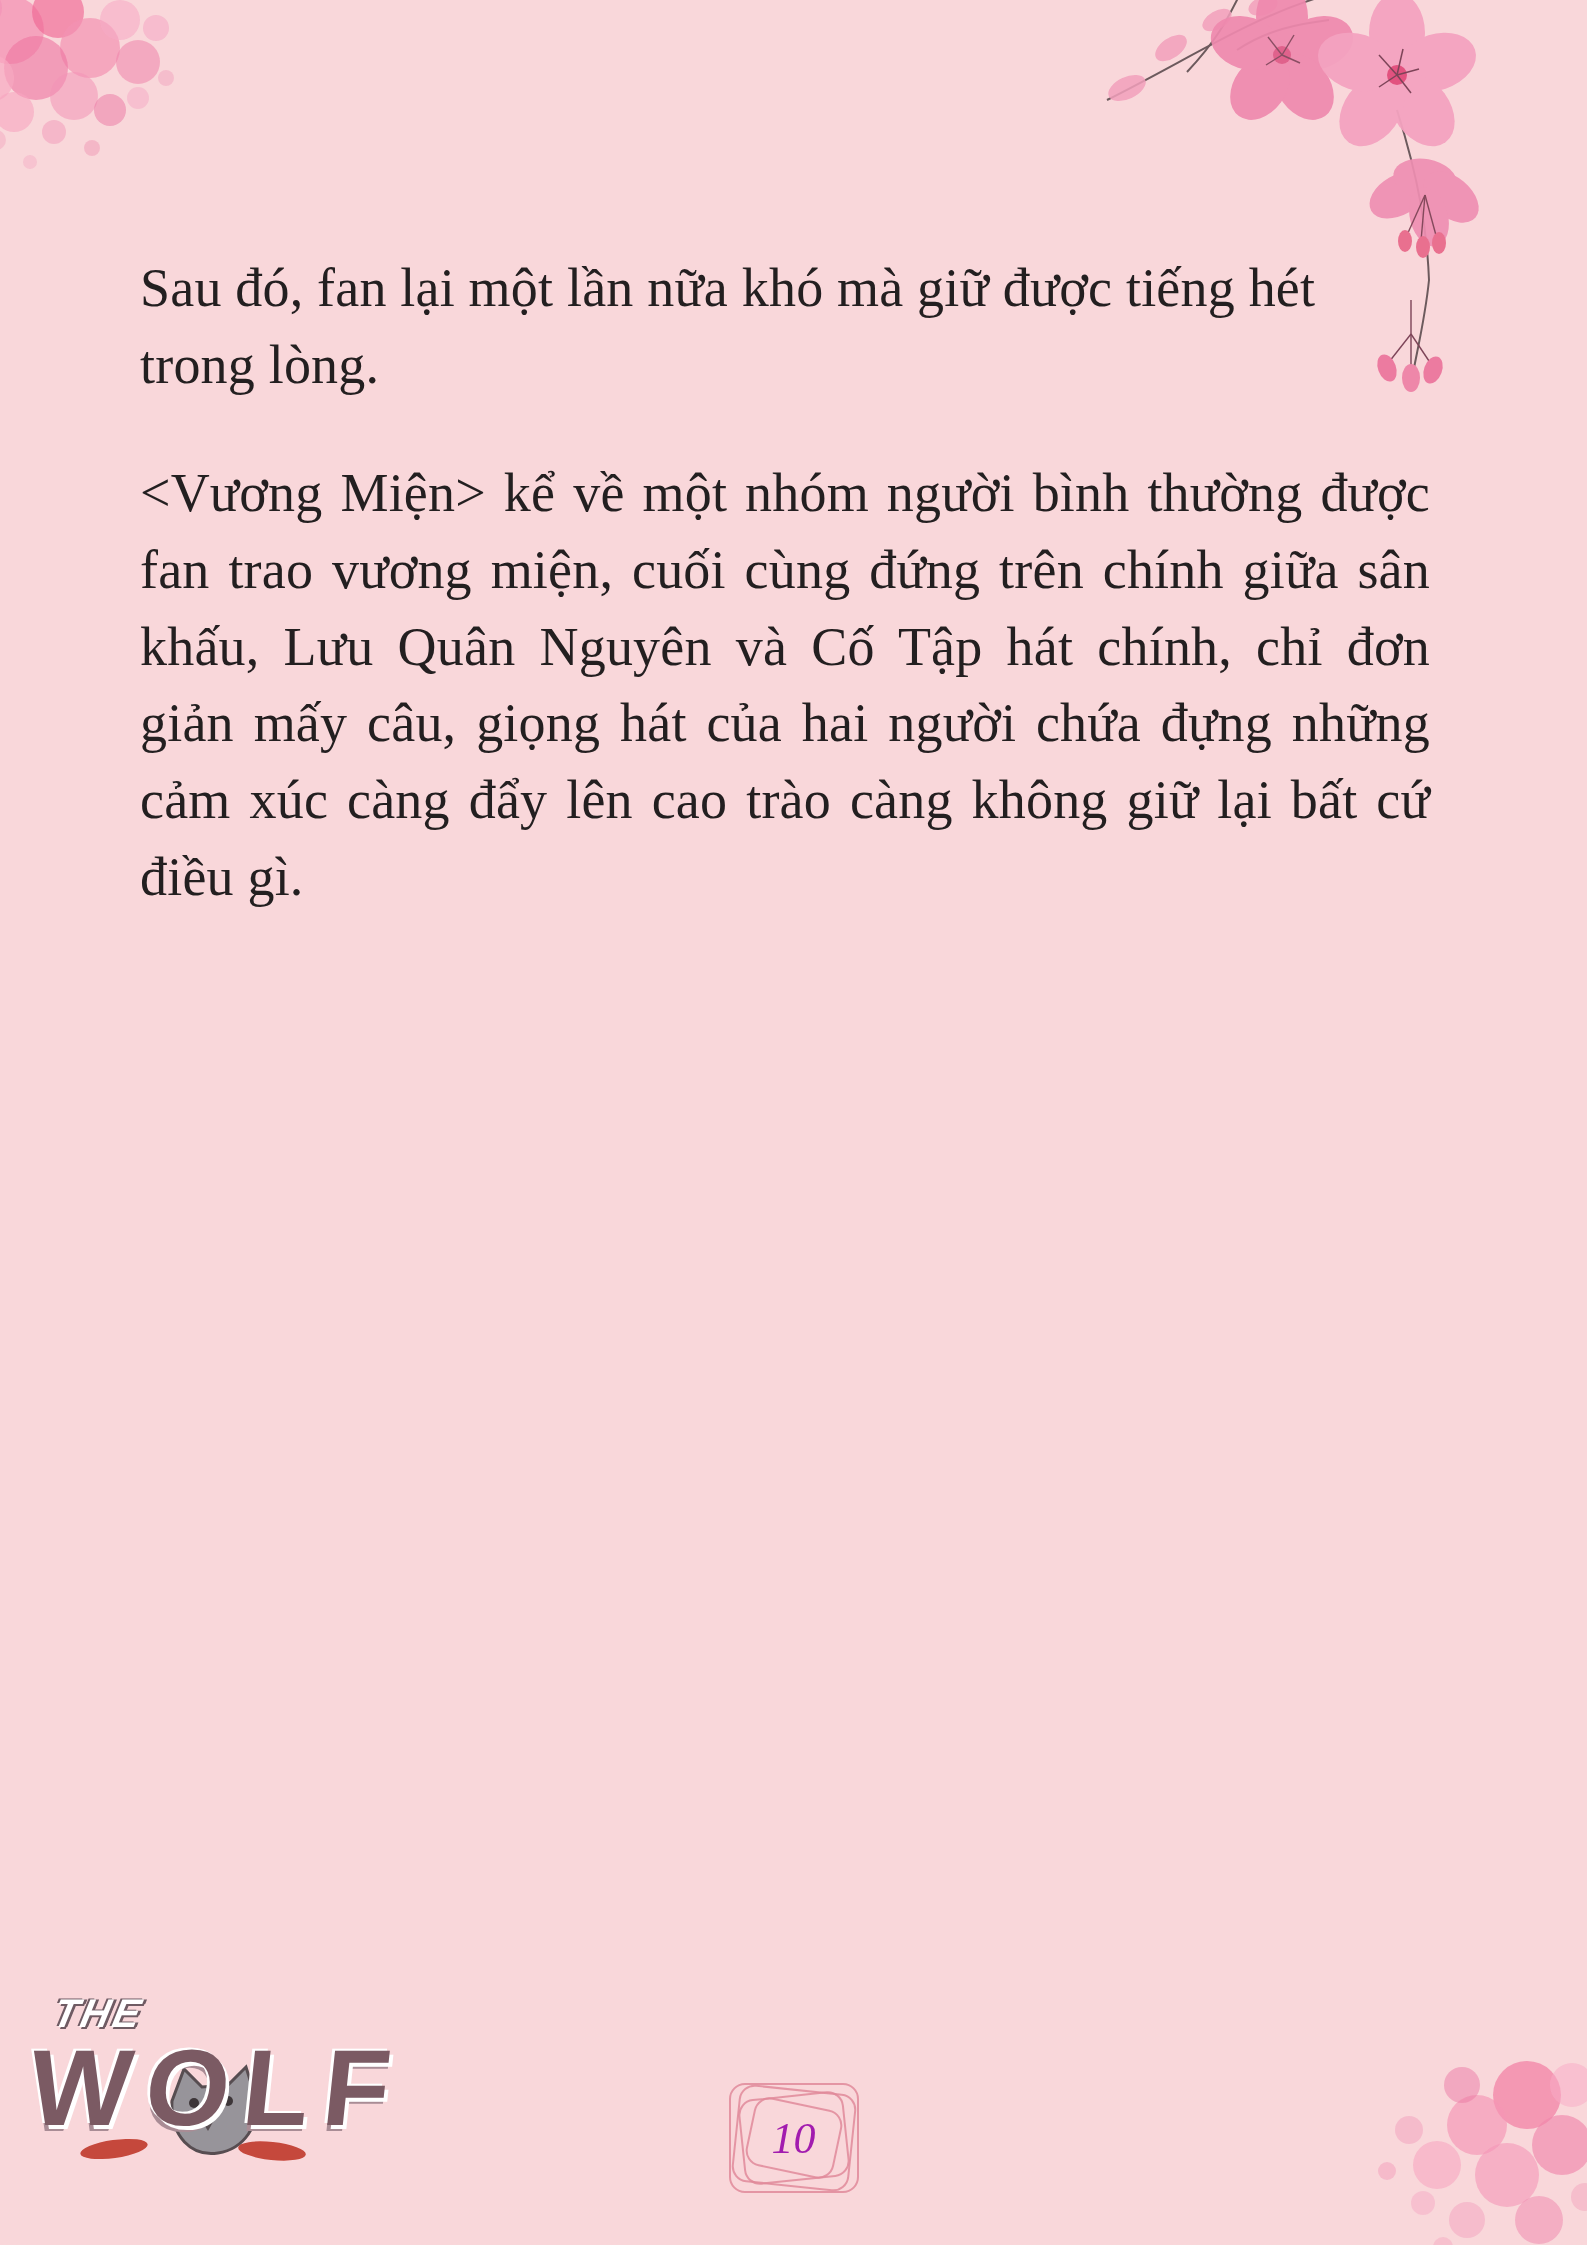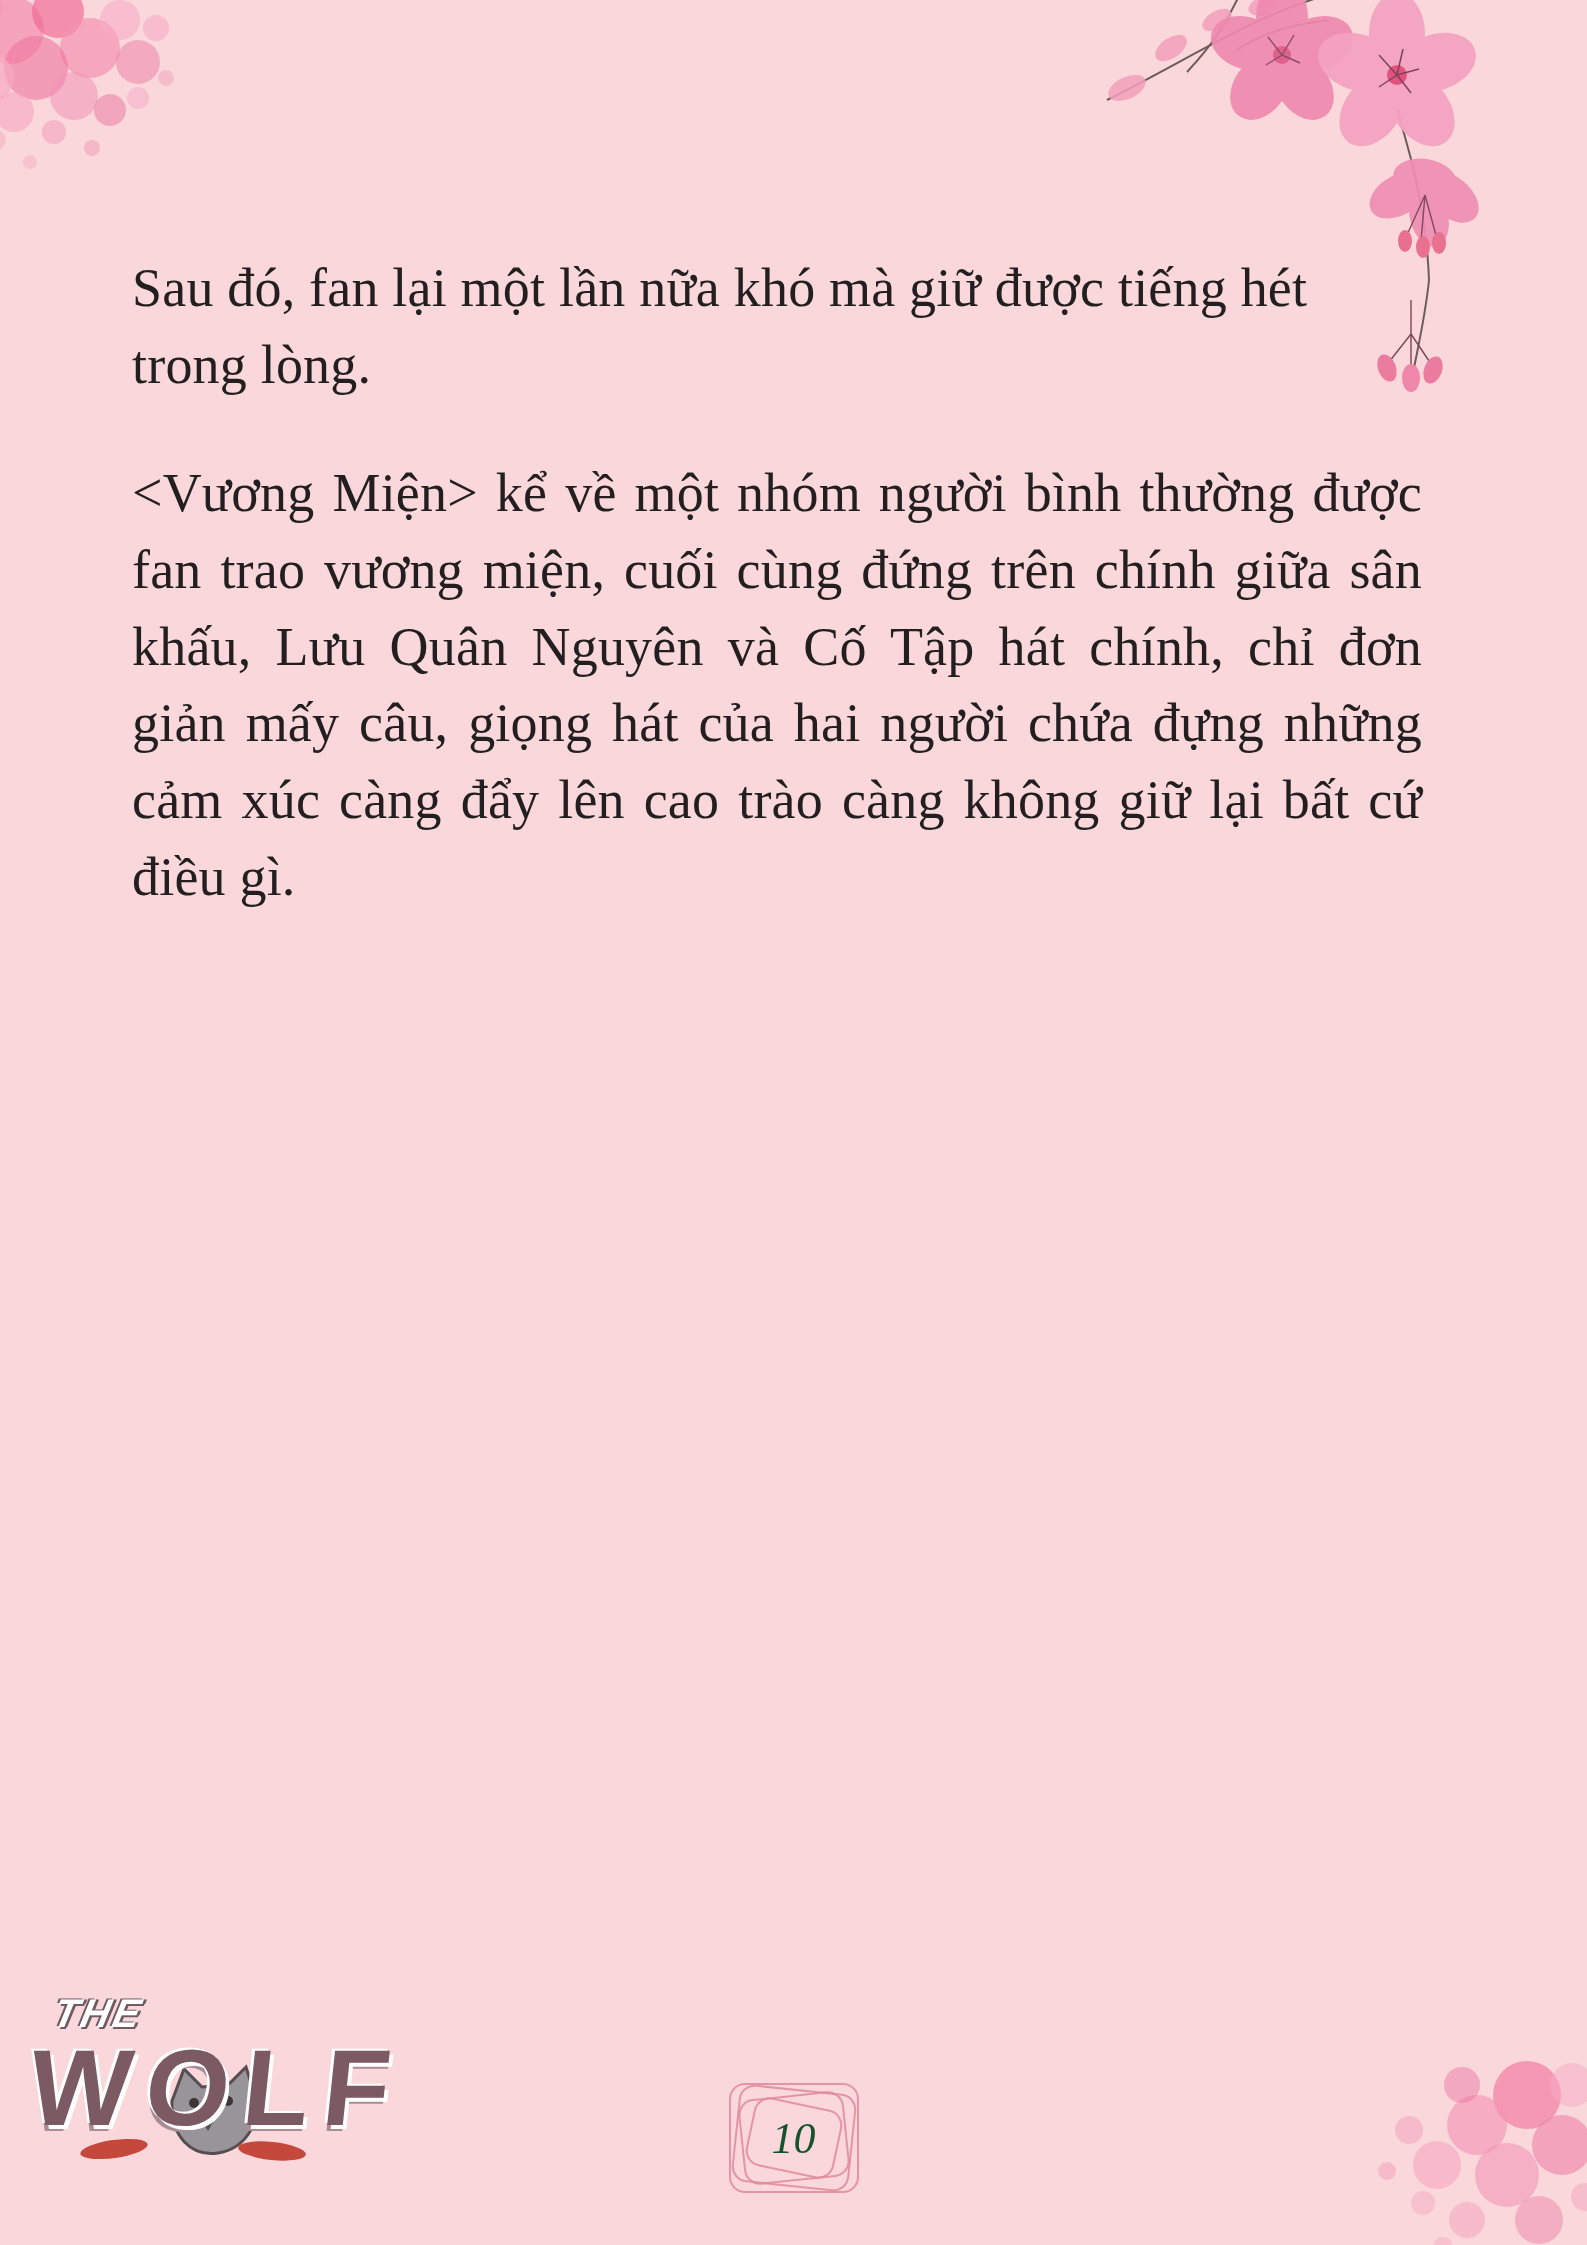--- a/index.html
+++ b/index.html
@@ -37,21 +37,21 @@
     bottom: -30px;
     right: -20px;
     width: 330px;
     height: 300px;
   }
 
   
   #page-body {
     position: absolute;
     top: 250px;
-    left: 132px;
+    left: 140px;
     width: 1290px;
   }
 
   .para {
     color: #231f20;
     font-size: 54px;
     line-height: 1.42;
     margin: 0 0 52px 0;
     text-align: left;
     letter-spacing: 0.2px;
@@ -81,21 +81,21 @@
     border: 2px solid #e08a9a;
     border-radius: 16px;
     opacity: 0.85;
   }
   #page-number {
     position: absolute;
     top: 50%;
     left: 50%;
     transform: translate(-50%, -50%);
     font-size: 44px;
-    color: #14532d;
+    color: #a21caf;
     font-style: italic;
     font-family: "Liberation Serif", serif;
   }
 
   
   #logo {
     position: absolute;
     left: 22px;
     bottom: 42px;
     width: 440px;

